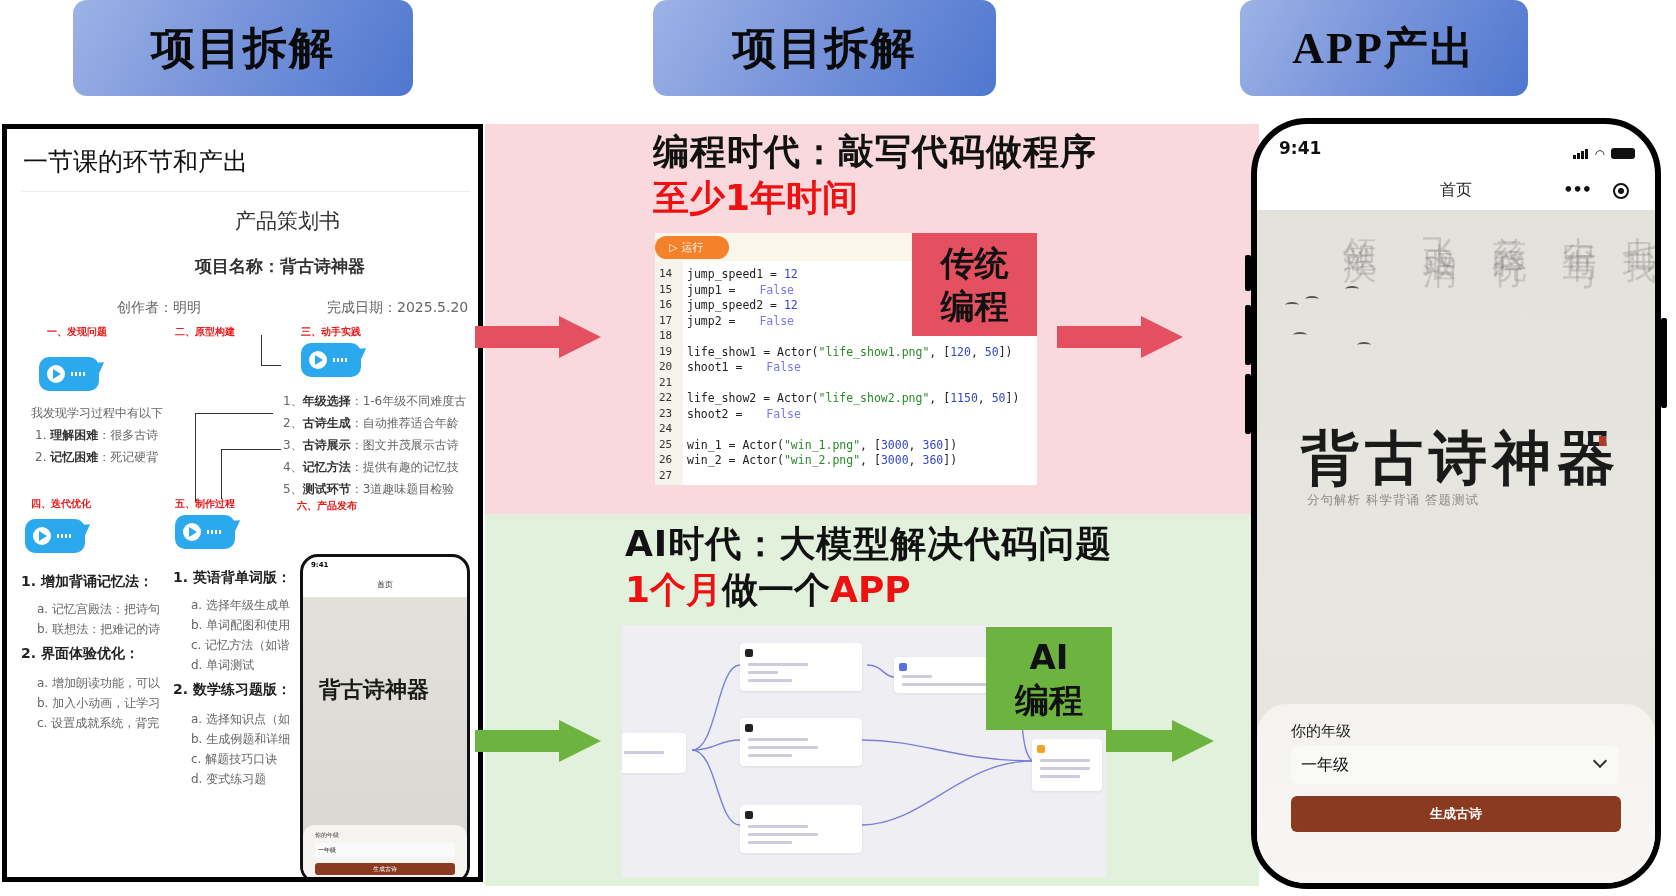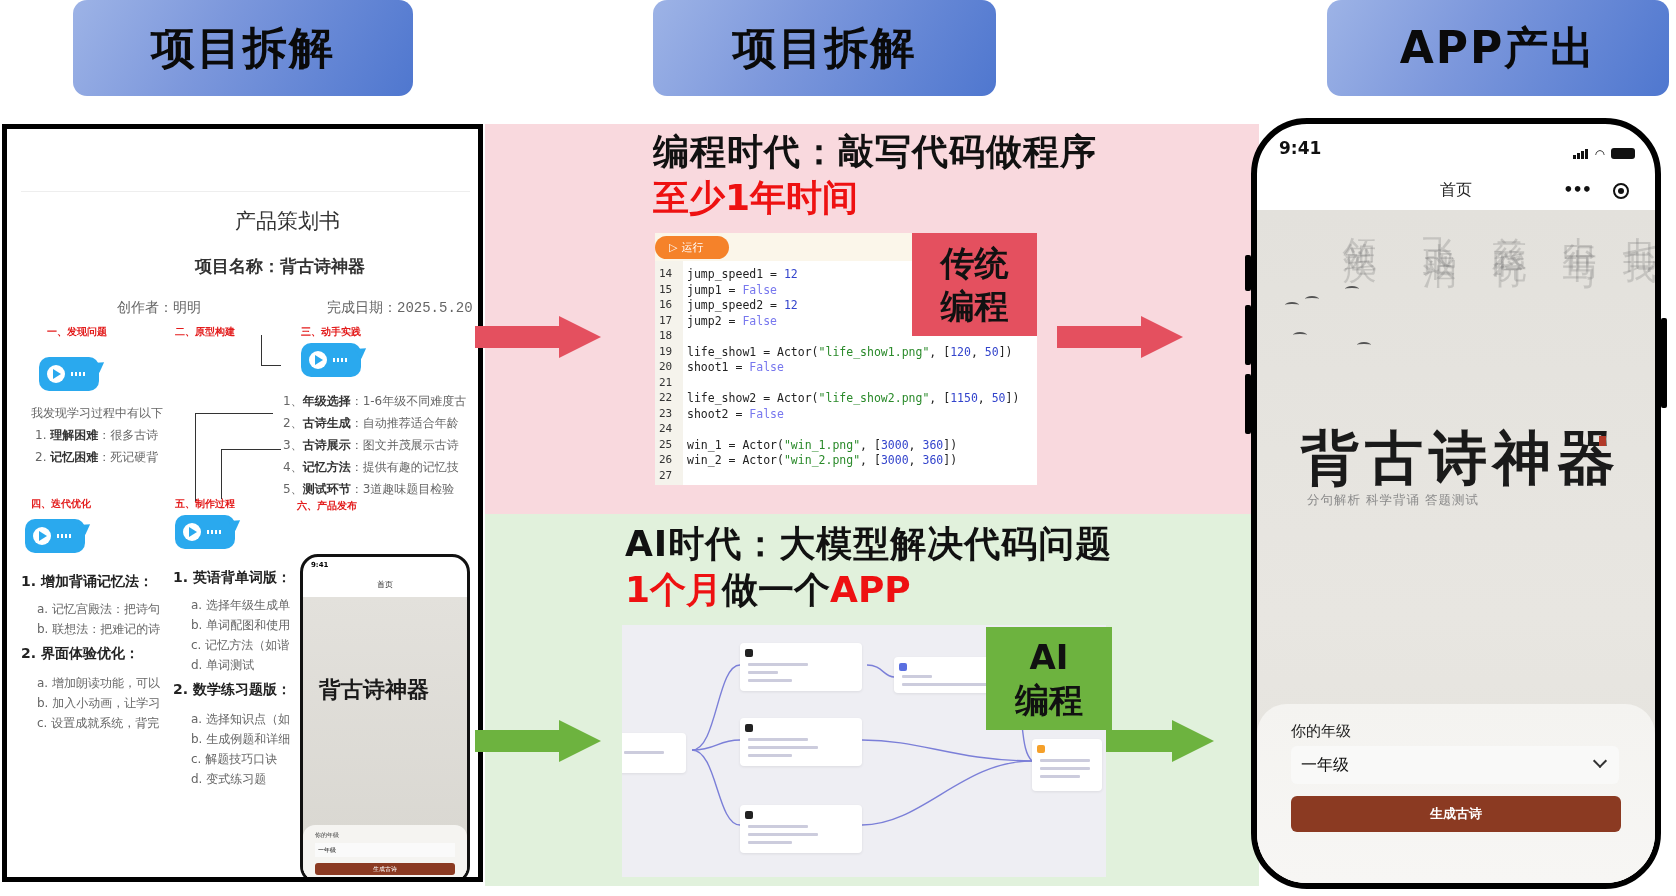--- a/index.html
+++ b/index.html
@@ -1,26 +1,26 @@
 <!DOCTYPE html>
 <html><head>
 <meta charset="utf-8">
 <style>
   * { box-sizing: border-box; margin: 0; padding: 0; }
   body { width: 1676px; height: 896px; background: #ffffff; font-family: "DejaVu Sans", "Liberation Sans", sans-serif; position: relative; overflow: hidden; }
   .hdr { position: absolute; top: 0; height: 96px; border-radius: 0 0 16px 16px; background: linear-gradient(120deg, #9db3e6 0%, #7d98dc 40%, #4f77cf 100%); border-radius: 14px; display: flex; align-items: center; justify-content: center; font-size: 44px; font-weight: bold; color: #0a0a0a; letter-spacing: 2px; }
   #h1 { left: 73px; width: 340px; }
   #h2 { left: 653px; width: 343px; }
-  #h3 { left: 1327px; width: 342px; }
+  #h3 { left: 1240px; width: 288px; font-family: Liberation Serif, serif; }
 
   
   #left { position: absolute; left: 2px; top: 124px; width: 481px; height: 758px; border: 5px solid #000; background: #fff; overflow: hidden; }
   #left .doc-title { position: absolute; left: 16px; top: 16px; font-size: 25px; color: #111; }
   #left .doc-rule { position: absolute; left: 14px; right: 8px; top: 62px; height: 1px; background: #eee; }
-  .t-center { position: absolute; color: #333; font-family: Liberation Mono, monospace; }
+  .t-center { position: absolute; color: #333; }
   .red { color: #e31b1b; font-weight: bold; font-size: 10px; position: absolute; white-space: nowrap; }
   .bubble { position: absolute; width: 60px; height: 34px; background: #2aa9ee; border-radius: 10px; }
   .bubble::after { content: ""; position: absolute; right: -6px; top: 2px; border-left: 10px solid #2aa9ee; border-top: 6px solid transparent; border-bottom: 6px solid transparent; transform: rotate(-35deg); }
   .bubble .play { position: absolute; left: 8px; top: 8px; width: 18px; height: 18px; border-radius: 50%; background: #fff; }
   .bubble .play::after { content: ""; position: absolute; left: 6px; top: 4px; border-left: 8px solid #2aa9ee; border-top: 5px solid transparent; border-bottom: 5px solid transparent; }
   .bubble .dots { position: absolute; left: 32px; top: 15px; width: 14px; height: 4px; border-top: 2px dotted #fff; border-bottom: 2px dotted #fff; }
   .sm { position: absolute; font-size: 12px; color: #666; white-space: nowrap; }
   .sm b { color: #333; }
   .md { position: absolute; font-size: 14px; color: #444; white-space: nowrap; }
   .md b { color: #222; }
@@ -39,21 +39,21 @@
   .arrow .shaft { position: absolute; left: 0; top: 10px; height: 22px; }
   .arrow .head { position: absolute; top: 0; width: 0; height: 0; border-top: 21px solid transparent; border-bottom: 21px solid transparent; }
 
   #code { position: absolute; left: 655px; top: 233px; width: 382px; height: 252px; background: #fff; overflow: hidden; }
   #code .runbar { position: absolute; left: 0; top: 0; width: 100%; height: 28px; background: #fbf6ea; }
   #code .runbtn { position: absolute; left: 0; top: 3px; width: 74px; height: 23px; background: #f5822a; border-radius: 12px; color: #fff; font-size: 11px; display: flex; align-items: center; padding-left: 14px; gap: 4px; }
   #code .gutter { position: absolute; left: 0; top: 28px; bottom: 0; width: 28px; background: #f5f3ec; }
   #code .ln { position: absolute; left: 4px; font-family: "DejaVu Sans Mono", monospace; font-size: 11px; color: #333; }
   #code .cl { position: absolute; left: 32px; font-family: "DejaVu Sans Mono", monospace; font-size: 11.5px; color: #222; white-space: pre; }
   .k-num { color: #3344cc; }
-  .k-kw { color: #7777ee; }
+  .k-kw { color: #7777ee; margin-left: 17px; }
   .k-str { color: #2a8a2a; }
   .tag { position: absolute; display: flex; align-items: center; justify-content: center; text-align: center; font-size: 34px; font-weight: bold; color: #111; line-height: 1.25; }
   #tag1 { left: 912px; top: 233px; width: 125px; height: 103px; background: #e4505f; }
   #tag2 { left: 986px; top: 627px; width: 126px; height: 103px; background: #6db33f; }
 
   #flow { position: absolute; left: 622px; top: 625px; width: 484px; height: 252px; background: #eeeef3; overflow: hidden; }
   .node { position: absolute; background: #fff; border-radius: 4px; box-shadow: 0 1px 3px rgba(0,0,0,0.08); }
   .node .nh { position: absolute; left: 5px; top: 6px; font-size: 5px; color: #333; display: flex; gap: 4px; align-items: center; }
   .node .ico { width: 8px; height: 8px; border-radius: 2px; background: #222; }
   .node .row { position: absolute; left: 8px; height: 3px; background: #ccd; border-radius: 1px; }
@@ -82,20 +82,21 @@
   #phone .gen-btn { position: absolute; left: 34px; top: 672px; width: 330px; height: 36px; background: #8b3a22; border-radius: 6px; color: #fff; font-size: 13px; font-weight: bold; display: flex; align-items: center; justify-content: center; }
 </style>
 </head>
 <body>
 
 <div class="hdr" id="h1">项目拆解</div>
 <div class="hdr" id="h2">项目拆解</div>
 <div class="hdr" id="h3">APP产出</div>
 
 <div id="left">
+  <div class="doc-title">一节课的环节和产出</div>
   <div class="doc-rule"></div>
   <div class="t-center" style="left:228px;top:78px;font-size:21px;">产品策划书</div>
   <div class="t-center" style="left:188px;top:126px;font-size:17px;font-weight:bold;">项目名称：背古诗神器</div>
   <div class="t-center" style="left:110px;top:170px;font-size:14px;color:#666;">创作者：明明</div>
   <div class="t-center" style="left:320px;top:170px;font-size:14px;color:#666;">完成日期：2025.5.20</div>
 
   <div class="red" style="left:40px;top:196px;">一、发现问题</div>
   <div class="red" style="left:168px;top:196px;">二、原型构建</div>
   <div class="red" style="left:294px;top:196px;">三、动手实践</div>
   <div class="red" style="left:24px;top:368px;">四、迭代优化</div>

